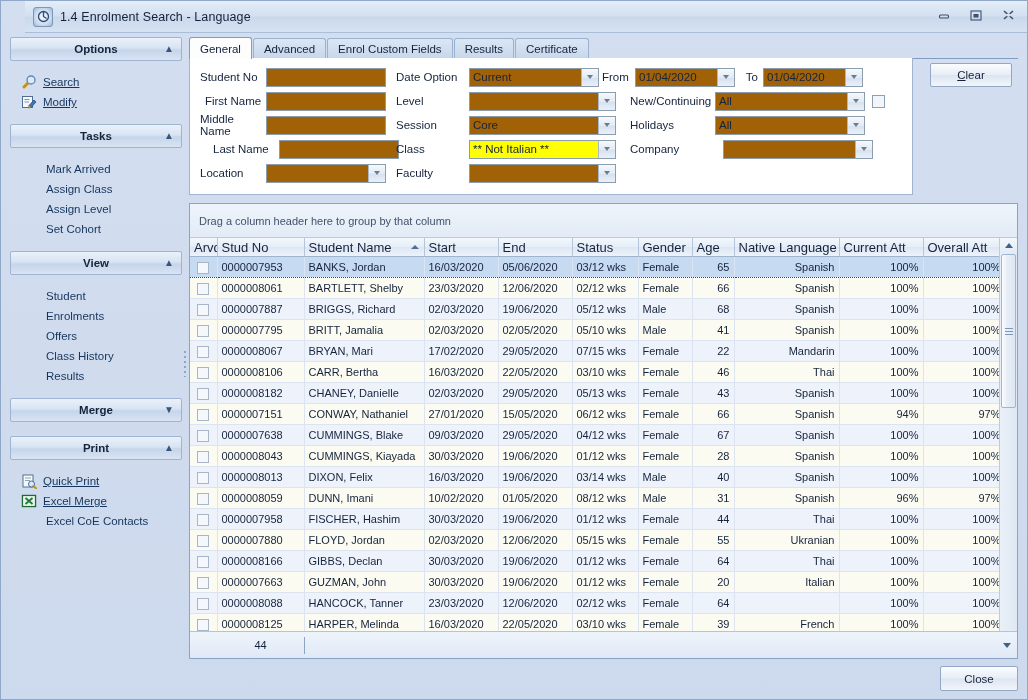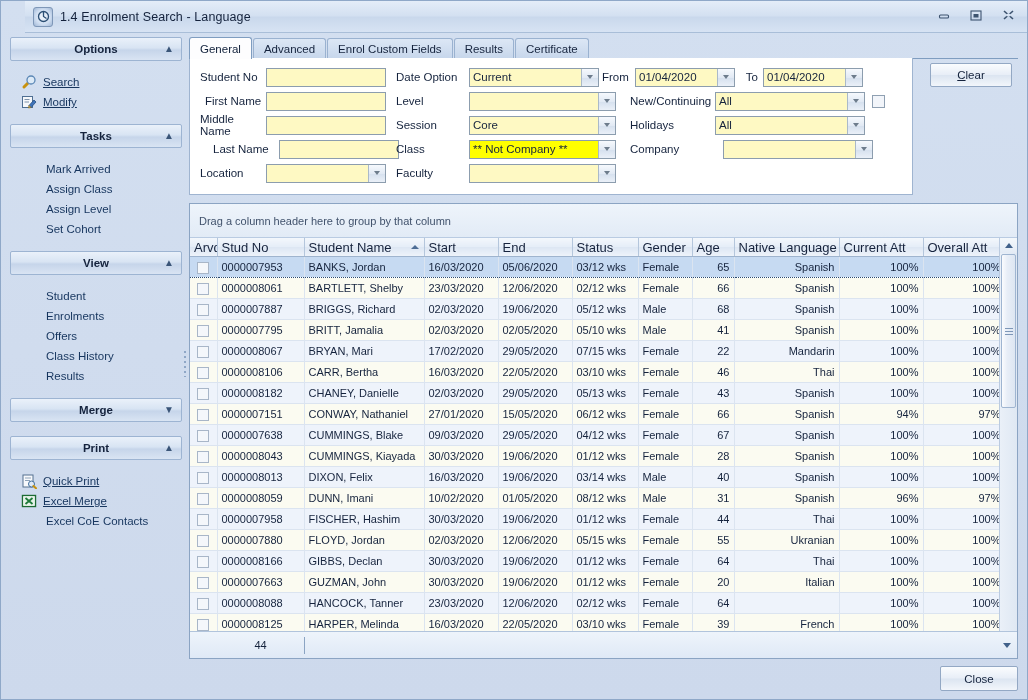--- a/index.html
+++ b/index.html
@@ -122,21 +122,21 @@
   .formbox {
     position: absolute; left: 0; top: 21px; width: 724px; height: 137px;
     background: #ffffff;
     border: 1px solid #9fb4d0;
     border-top: none;
     box-sizing: border-box;
   }
   .frm-row { position: absolute; height: 20px; display: flex; align-items: center; }
   .frm-lab { font-size: 11.5px; color: #15233d; }
   .inp {
-    height: 19px; background: #fef9c3; border: 1px solid #8c9dae;
+    height: 19px; background: #a16207; border: 1px solid #8c9dae;
     box-sizing: border-box; font-size: 11.5px; color: #15233d;
     display: flex; align-items: center; padding-left: 3px;
   }
   .inp.hl { background: #ffff00; }
   .combo { position: relative; }
   .combo .arrow {
     position: absolute; right: 0; top: 0; bottom: 0; width: 16px;
     background: linear-gradient(180deg,#f6f9fd 0%,#e2eaf4 50%,#d5e0ee 51%,#eaf0f8 100%);
     border-left: 1px solid #aab9c9;
     display: flex; align-items: center; justify-content: center;
@@ -480,21 +480,21 @@
         <span class="inp combo" style="width:147px">
           <span>Core</span>
           <span class="arrow">
               <i class="arrow-gl"></i>
             </span>
         </span>
       </div>
       <div class="frm-row" style="left:206px; top:81px;">
         <span class="frm-lab" style="width:73px">Class</span>
         <span class="inp combo hl" style="width:147px">
-          <span>** Not Company **</span>
+          <span>** Not Italian **</span>
           <span class="arrow" style="background:linear-gradient(180deg,#f6f9fd 0%,#e2eaf4 50%,#d5e0ee 51%,#eaf0f8 100%)">
               <i class="arrow-gl"></i>
             </span>
         </span>
       </div>
       <div class="frm-row" style="left:206px; top:105px;">
         <span class="frm-lab" style="width:73px">Faculty</span>
         <span class="inp combo" style="width:147px">
           <span></span>
           <span class="arrow">

